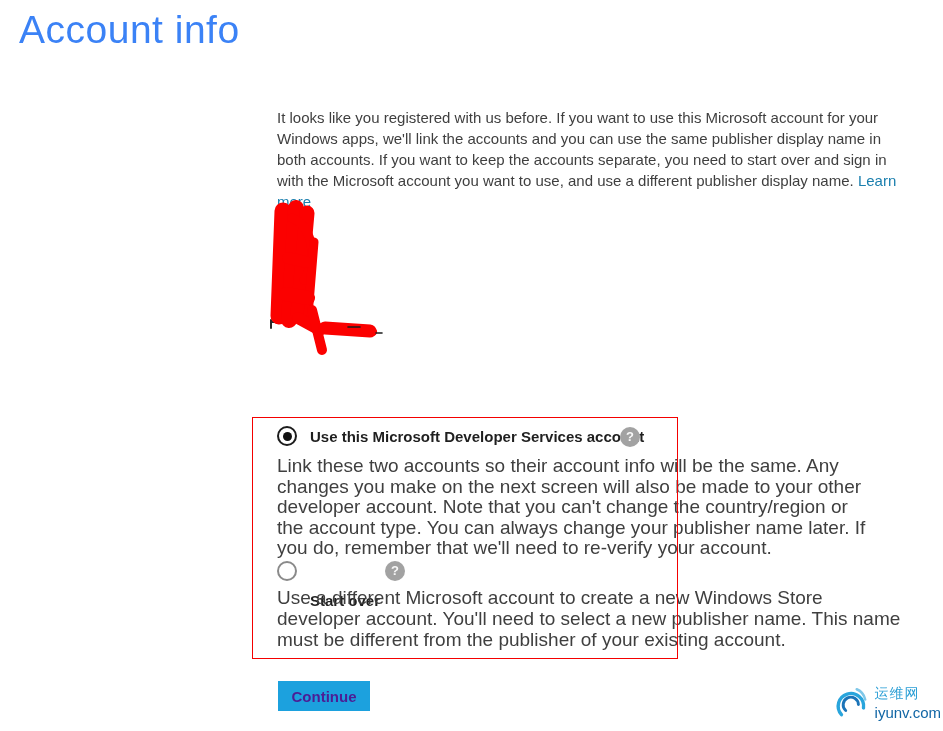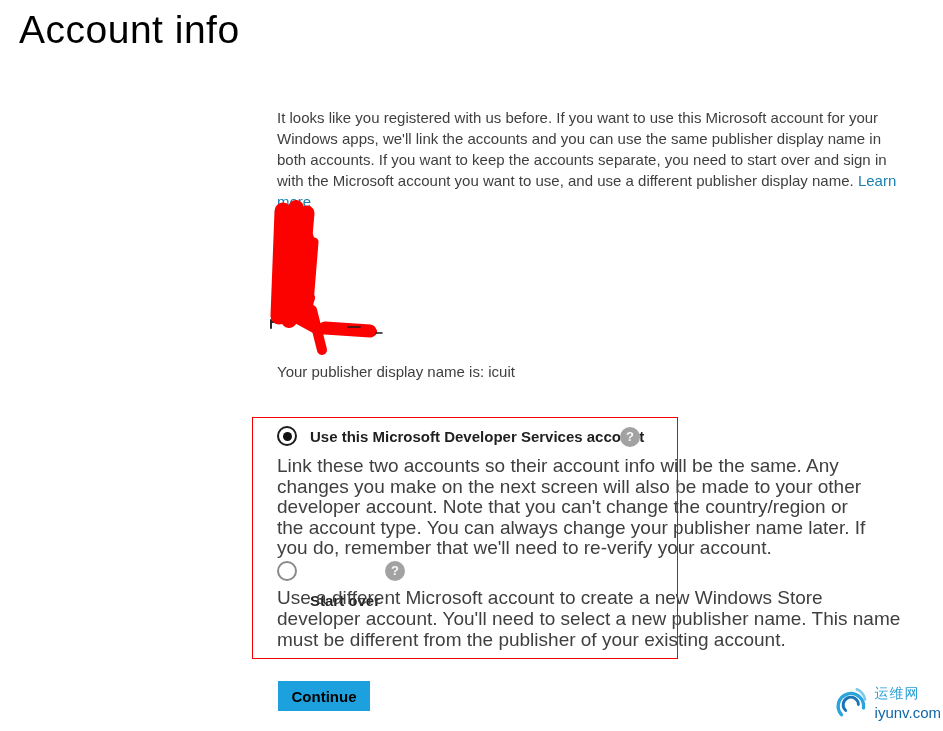--- a/index.html
+++ b/index.html
@@ -2,21 +2,21 @@
 <html><head>
 <meta charset="utf-8">
 <style>
   html,body{margin:0;padding:0;background:#ffffff;}
   #screen{
     position:relative;width:943px;height:731px;background:#ffffff;overflow:hidden;
     font-family:"Liberation Sans","DejaVu Sans",sans-serif;
   }
   .page-title{
     position:absolute;left:19px;top:8px;font-size:39px;font-weight:300;
-    color:#000000;letter-spacing:0.5px;
+    color:#3b82f6;letter-spacing:0.5px;
   }
   .intro{
     position:absolute;left:277px;top:107px;width:632px;
     font-size:15px;line-height:21px;color:#3f3f3f;
   }
   .learn-more{color:#1b7fae;text-decoration:none;cursor:pointer;}
   .scribble{position:absolute;left:268px;top:198px;z-index:3;}
   .publisher-line{
     position:absolute;left:277px;top:363px;font-size:15px;color:#3f3f3f;
   }
@@ -42,21 +42,21 @@
     color:rgba(255,255,255,0.92);font-size:13px;font-weight:bold;line-height:20px;
     text-align:center;cursor:pointer;user-select:none;
   }
   .opt-desc{
     position:absolute;font-size:19px;color:#3f3f3f;
   }
   .desc1{left:277px;top:456px;width:600px;line-height:20.5px;}
   .desc2{left:277px;top:587px;width:632px;line-height:21px;}
   .continue-btn{
     position:absolute;left:278px;top:681px;width:92px;height:30px;
-    background:#1ca1de;border:none;color:#000000;font-weight:bold;font-size:15px;
+    background:#1ca1de;border:none;color:#4c1d95;font-weight:bold;font-size:15px;
     font-family:"Liberation Sans","DejaVu Sans",sans-serif;cursor:pointer;
   }
   .watermark{
     position:absolute;left:833px;top:679px;width:108px;height:50px;z-index:2;
   }
   .wm-row{display:flex;align-items:flex-start;}
   .wm-texts{display:flex;flex-direction:column;margin-left:6px;margin-top:6px;}
   .wm-cn{font-size:14px;color:#2b9fd6;letter-spacing:1px;}
   .wm-site{font-size:15px;font-weight:normal;color:#1166a5;margin-top:1px;}
 </style>
@@ -90,21 +90,20 @@
       <path d="M44 112 L54 152" stroke-width="10"></path>
       <path d="M57 130 L102 133" stroke-width="13"></path>
       <path d="M96 131 L105 134" stroke-width="8"></path>
     </g>
     <g stroke="#1d1d1d" stroke-width="1.6" stroke-linecap="round">
       <path d="M80 129 L92 129"></path>
       <path d="M108 135 L114 135"></path>
     </g>
   </svg>
 
-  <div class="publisher-line">Your publisher display name is: icuit</div>
 
   <div class="radio selected" style="left:277px;top:426px;">
     <div class="dot"></div>
   </div>
   <div class="opt-label" style="left:310px;top:428px;">Use this Microsoft Developer Services account</div>
   <div class="help-icon" style="left:620px;top:427px;">?</div>
   <div class="opt-desc desc1">Link these two accounts so their account info will be the same. Any changes you make on the next screen will also be made to your other developer account. Note that you can't change the country/region or the account type. You can always change your publisher name later. If you do, remember that we'll need to re-verify your account.</div>
 
   <div class="radio unselected" style="left:277px;top:561px;"></div>
   <div class="opt-label" style="left:310px;top:592px;">Start over</div>

